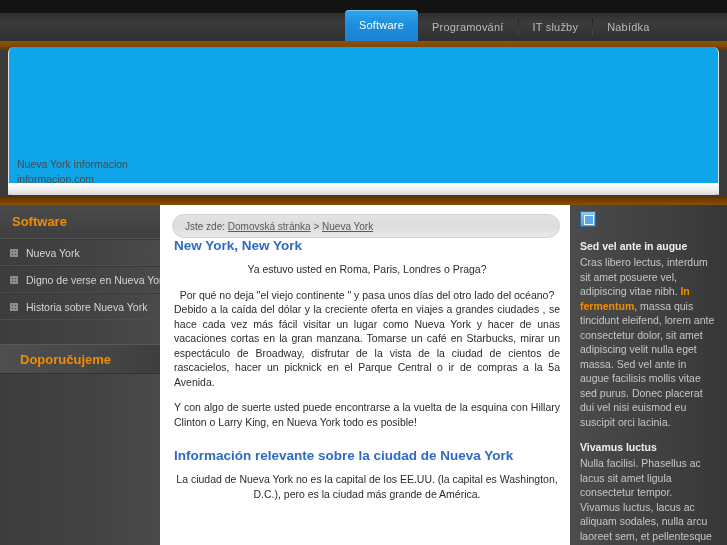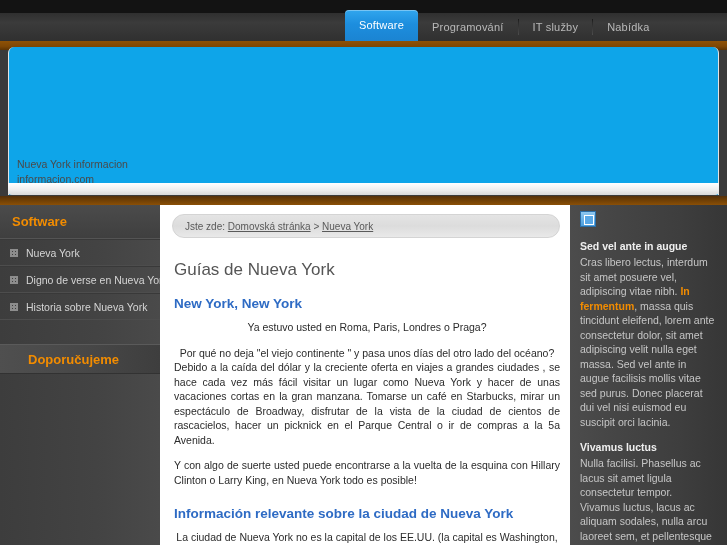--- a/index.html
+++ b/index.html
@@ -112,21 +112,21 @@
     background-image:
       linear-gradient(to right, #9b9b9b 2px, transparent 2px),
       linear-gradient(to bottom, #9b9b9b 2px, transparent 2px);
     background-size: 3px 3px, 3px 3px;
     opacity: 0.85;
   }
   .lsb-item-label { font-size: 10.5px; color: #d5d5d5; white-space: nowrap; }
   .lsb-title2 {
     margin-top: 24px;
     height: 30px; line-height: 30px;
-    padding-left: 28px;
+    padding-left: 20px;
     color: #f28c00;
     font-size: 13px; font-weight: bold;
     background: linear-gradient(to right, #4f4f4f 0%, #474747 55%, #3e3e3e 100%);
     border-top: 1px solid #5a5a5a;
     border-bottom: 1px solid #323232;
   }
 
   
   .content {
     position: absolute; left: 160px; top: 0; width: 410px; height: 340px;
@@ -251,21 +251,20 @@
     </div>
 
     <div class="content">
       <div class="breadcrumb">
         <span>Jste zde:</span>
         <a href="#">Domovská stránka</a>
         <span>&gt;</span>
         <a href="#">Nueva York</a>
       </div>
 
-      <h1 class="page-title">Guías de Nueva York</h1>
 
       <h2 class="sec-head">New York, New York</h2>
       <p class="para nj">Ya estuvo usted en Roma, Paris, Londres o Praga?</p>
       <p class="para nj" style="margin-bottom:0">Por qué no deja "el viejo continente " y pasa unos días del otro lado del océano?</p>
       <p class="para">Debido a la caída del dólar y la creciente oferta en viajes a grandes ciudades , se hace cada vez más fácil visitar un lugar como Nueva York y hacer de unas vacaciones cortas en la gran manzana. Tomarse un café en Starbucks, mirar un espectáculo de Broadway, disfrutar de la vista de la ciudad de cientos de rascacielos, hacer un picknick en el Parque Central o ir de compras a la 5a Avenida.</p>
       <p class="para">Y con algo de suerte usted puede encontrarse a la vuelta de la esquina con Hillary Clinton o Larry King, en Nueva York todo es posible!</p>
 
       <h2 class="sec-head2">Información relevante sobre la ciudad de Nueva York</h2>
       <p class="para nj" style="margin-bottom:0">La ciudad de Nueva York no es la capital de los EE.UU. (la capital es Washington, D.C.), pero es la ciudad más grande de América.</p>
 

